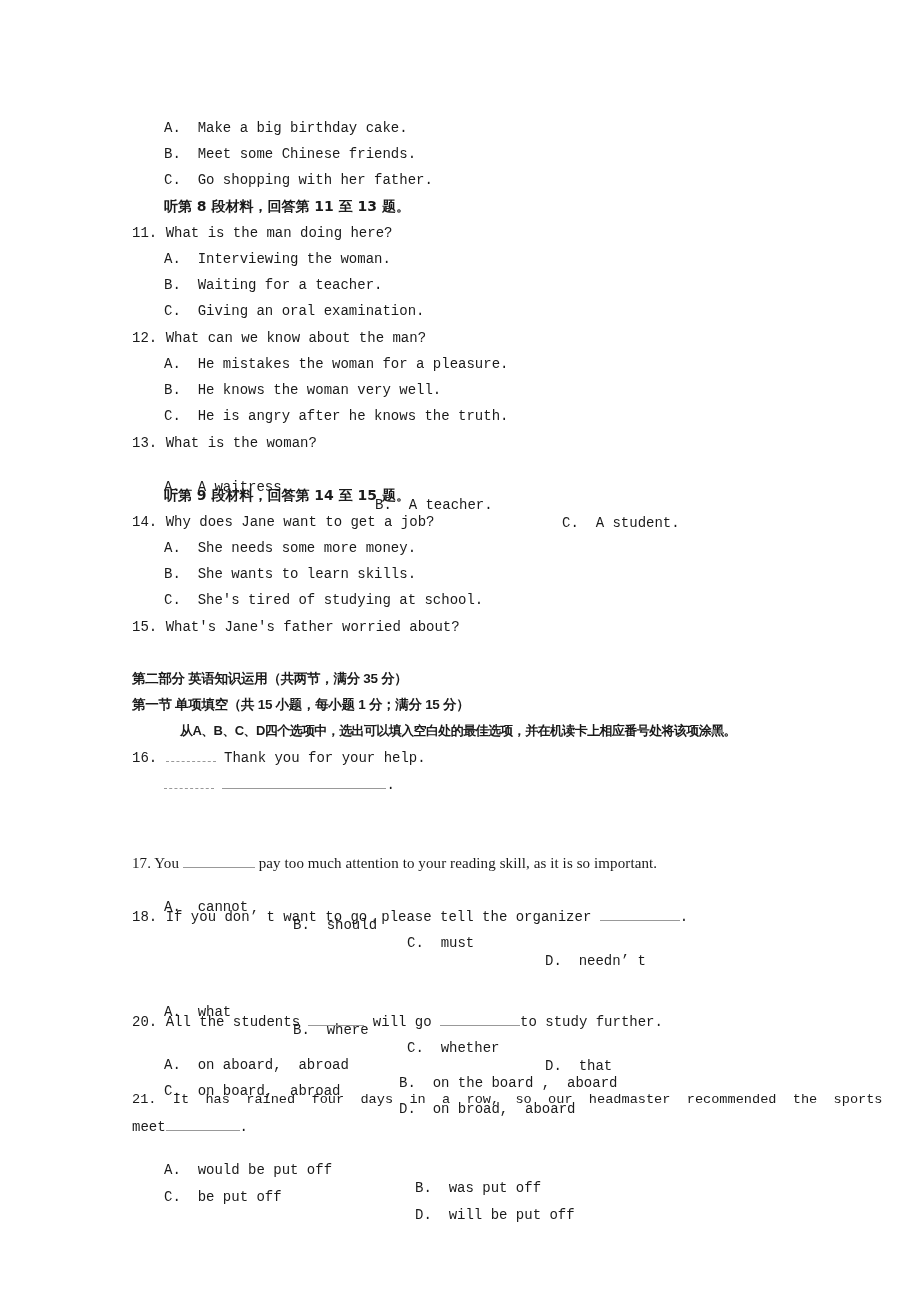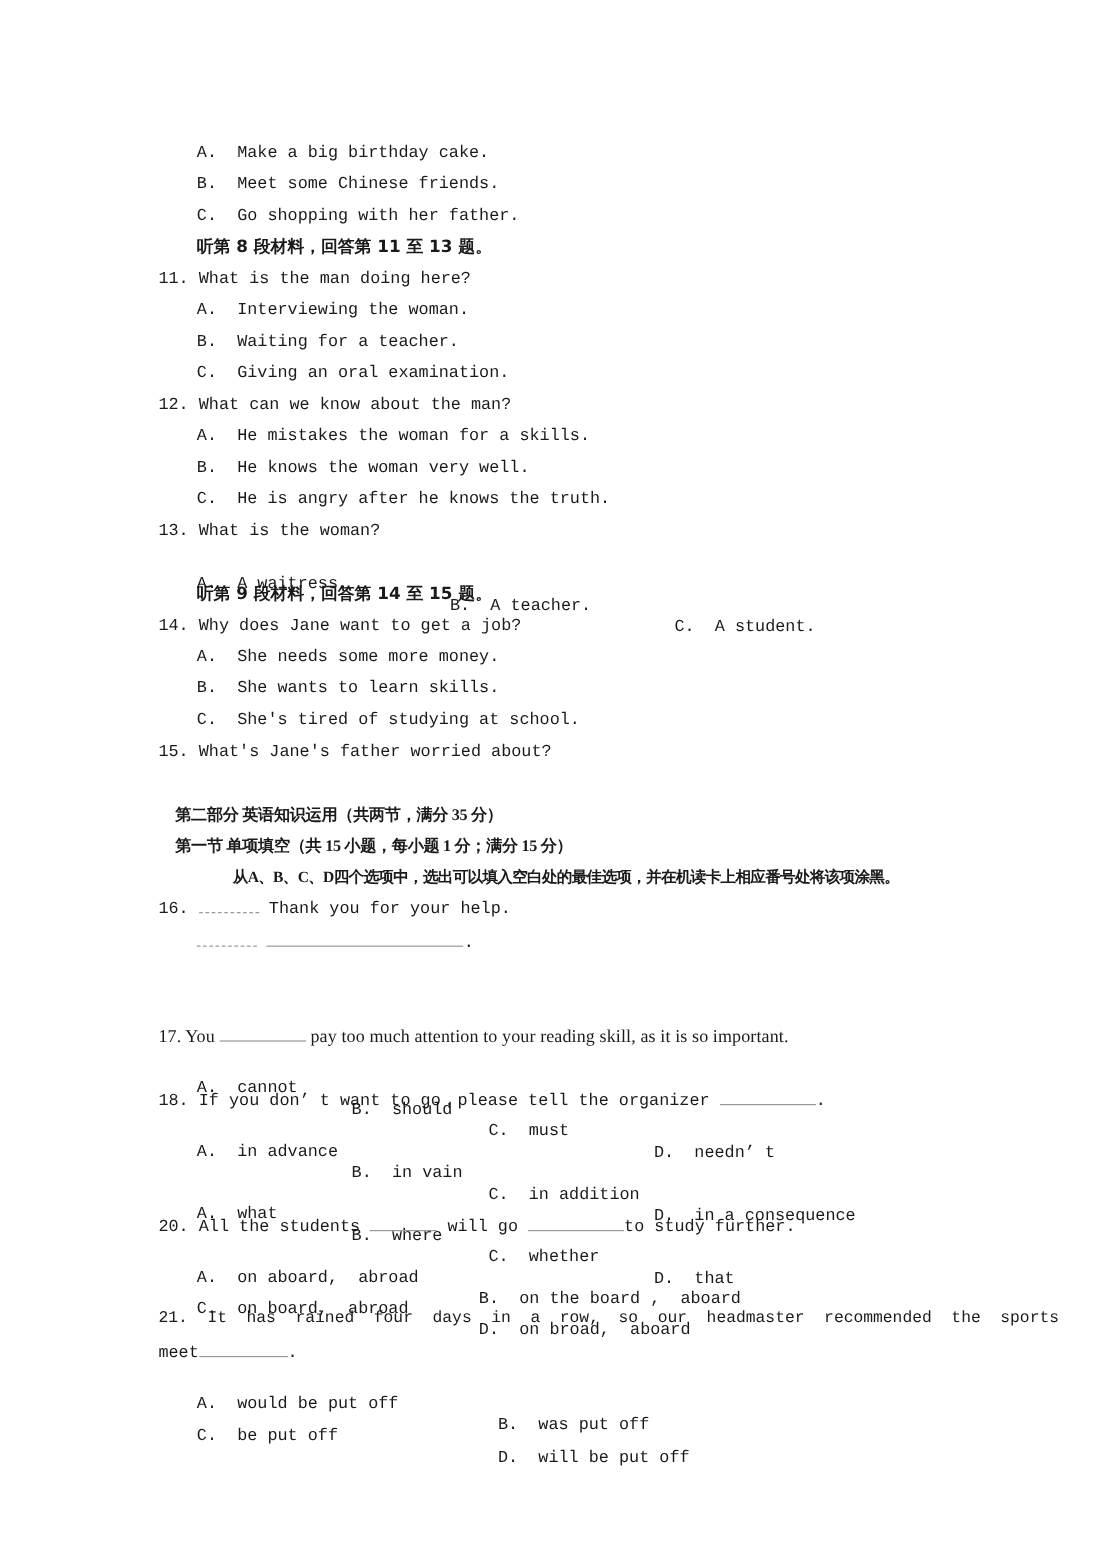--- a/index.html
+++ b/index.html
@@ -2,21 +2,21 @@
 <html><head>
 <meta charset="utf-8">
 <style>
   html, body { margin: 0; padding: 0; background: #ffffff; }
   body { width: 920px; height: 1302px; position: relative; overflow: hidden;
          font-family: "Liberation Mono", "DejaVu Sans Mono", monospace; color: #1a1a1a; }
   .page { position: absolute; left: 0; top: 0; width: 920px; height: 1302px; }
   .line { position: absolute; white-space: pre; font-size: 14px; line-height: 18px; height: 18px; font-family: Liberation Mono, monospace; }
   .serif { font-family: "Liberation Serif", "DejaVu Serif", serif; font-size: 15px; letter-spacing: 0.1px; }
   .bold-cn { font-family: "DejaVu Sans", sans-serif; font-weight: bold; font-size: 14px; }
-  .cn { font-family: Liberation Serif, serif; font-weight: bold; font-size: 13.5px; letter-spacing: -0.3px; margin-left: 14px; }
+  .cn { font-family: Liberation Sans, sans-serif; font-weight: bold; font-size: 13.5px; letter-spacing: -0.3px; }
   .blank { display: inline-block; border-bottom: 1px solid #999; height: 13px; vertical-align: baseline; }
   .dash { display: inline-block; border-bottom: 1px dashed #999; height: 9px; }
   .opt { position: absolute; white-space: pre; }
 </style>
 </head>
 <body>
 
 <div class="page">
 
   <div class="line" style="left:164px;top:119px"><span>A.</span>  <span>Make a big birthday cake.</span></div>
@@ -24,21 +24,21 @@
   <div class="line" style="left:164px;top:171px"><span>C.</span>  <span>Go shopping with her father.</span></div>
 
   <div class="line bold-cn" style="left:164px;top:197px">听第 8 段材料，回答第 11 至 13 题。</div>
 
   <div class="line" style="left:132px;top:224px"><span>11.</span> <span>What is the man doing here?</span></div>
   <div class="line" style="left:164px;top:250px"><span>A.</span>  <span>Interviewing the woman.</span></div>
   <div class="line" style="left:164px;top:276px"><span>B.</span>  <span>Waiting for a teacher.</span></div>
   <div class="line" style="left:164px;top:302px"><span>C.</span>  <span>Giving an oral examination.</span></div>
 
   <div class="line" style="left:132px;top:329px"><span>12.</span> <span>What can we know about the man?</span></div>
-  <div class="line" style="left:164px;top:355px"><span>A.</span>  <span>He mistakes the woman for a skills.</span></div>
+  <div class="line" style="left:164px;top:355px"><span>A.</span>  <span>He mistakes the woman for a pleasure.</span></div>
   <div class="line" style="left:164px;top:381px"><span>B.</span>  <span>He knows the woman very well.</span></div>
   <div class="line" style="left:164px;top:407px"><span>C.</span>  <span>He is angry after he knows the truth.</span></div>
 
   <div class="line" style="left:132px;top:434px"><span>13.</span> <span>What is the woman?</span></div>
   <div class="line" style="left:0;top:460px;width:788px">
     <span class="opt" style="left:164px"><span>A.</span>  <span>A waitress.</span></span>
     <span class="opt" style="left:375px"><span>B.</span>  <span>A teacher.</span></span>
     <span class="opt" style="left:562px"><span>C.</span>  <span>A student.</span></span>
   </div>
 
@@ -60,26 +60,20 @@
 
   <div class="line serif" style="left:132px;top:854px"><span>17.</span> <span>You</span> <span class="blank" style="width:72px"></span> <span>pay too much attention to your reading skill, as it is so important.</span></div>
   <div class="line" style="left:0;top:880px;width:920px">
     <span class="opt" style="left:164px"><span>A.</span>  <span>cannot</span></span>
     <span class="opt" style="left:293px"><span>B.</span>  <span>should</span></span>
     <span class="opt" style="left:407px"><span>C.</span>  <span>must</span></span>
     <span class="opt" style="left:545px"><span>D.</span>  <span>needn’ t</span></span>
   </div>
 
   <div class="line" style="left:132px;top:907px"><span>18.</span> <span>If you don’ t want to go，please tell the organizer</span> <span class="blank" style="width:80px"></span><span>.</span></div>
-  <div class="line" style="left:0;top:933px;width:920px">
-    <span class="opt" style="left:164px"><span>A.</span>  <span>in advance</span></span>
-    <span class="opt" style="left:293px"><span>B.</span>  <span>in vain</span></span>
-    <span class="opt" style="left:407px"><span>C.</span>  <span>in addition</span></span>
-    <span class="opt" style="left:545px"><span>D.</span>  <span>in a consequence</span></span>
-  </div>
 
   <div class="line" style="left:0;top:985px;width:920px">
     <span class="opt" style="left:164px"><span>A.</span>  <span>what</span></span>
     <span class="opt" style="left:293px"><span>B.</span>  <span>where</span></span>
     <span class="opt" style="left:407px"><span>C.</span>  <span>whether</span></span>
     <span class="opt" style="left:545px"><span>D.</span>  <span>that</span></span>
   </div>
 
   <div class="line" style="left:132px;top:1012px"><span>20.</span> <span>All the students</span> <span class="blank" style="width:56px"></span> <span>will go</span> <span class="blank" style="width:80px"></span><span>to study further.</span></div>
   <div class="line" style="left:0;top:1038px;width:920px">

